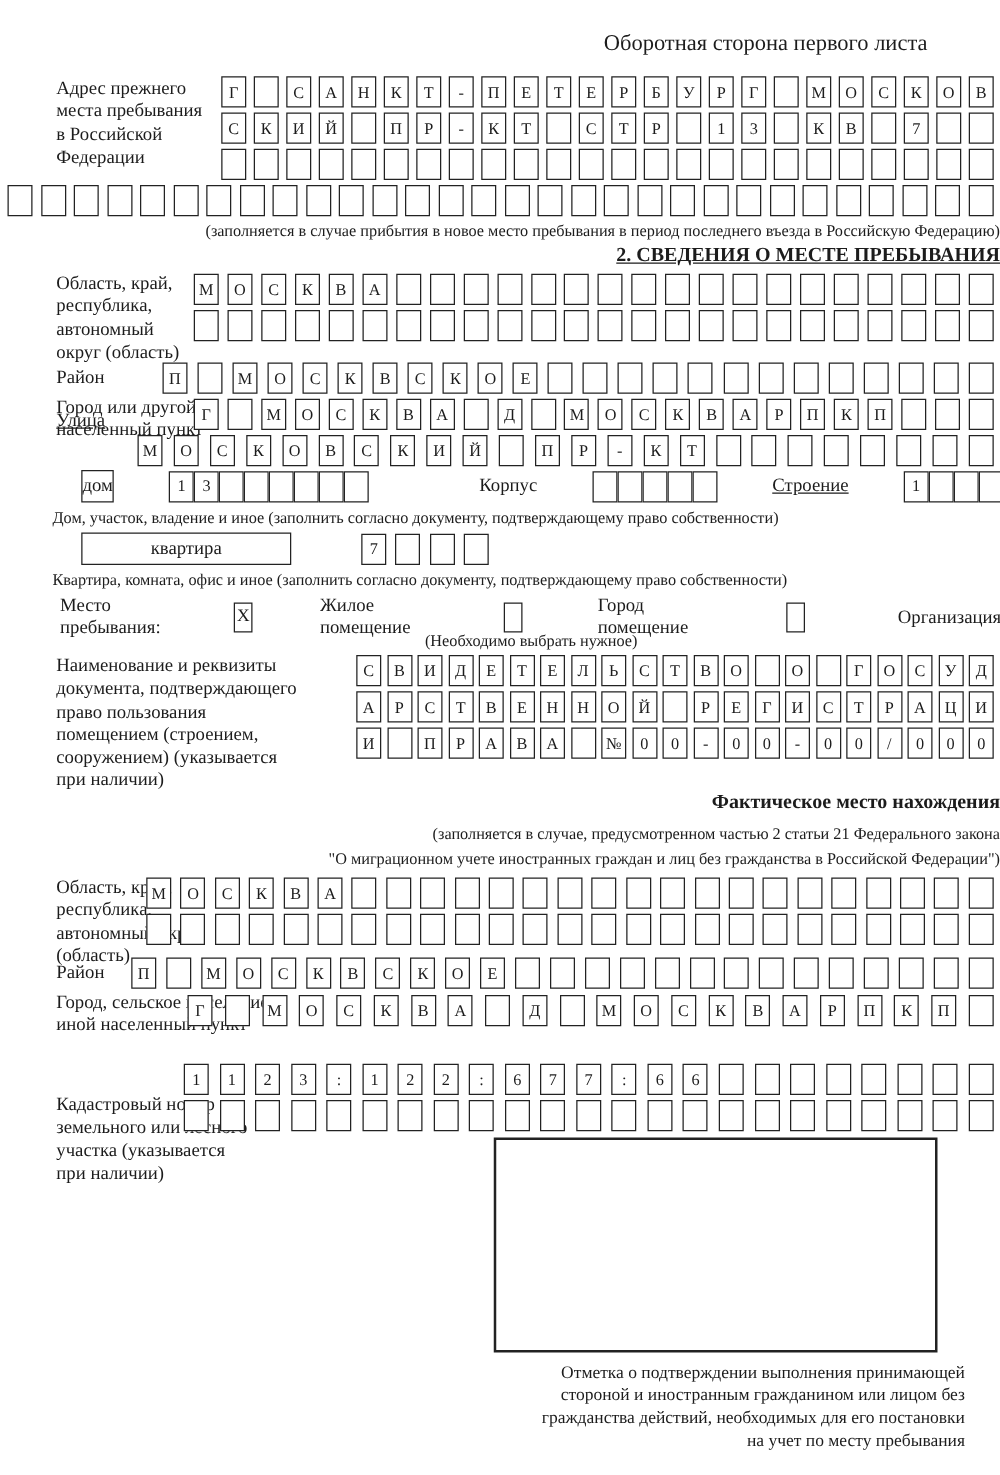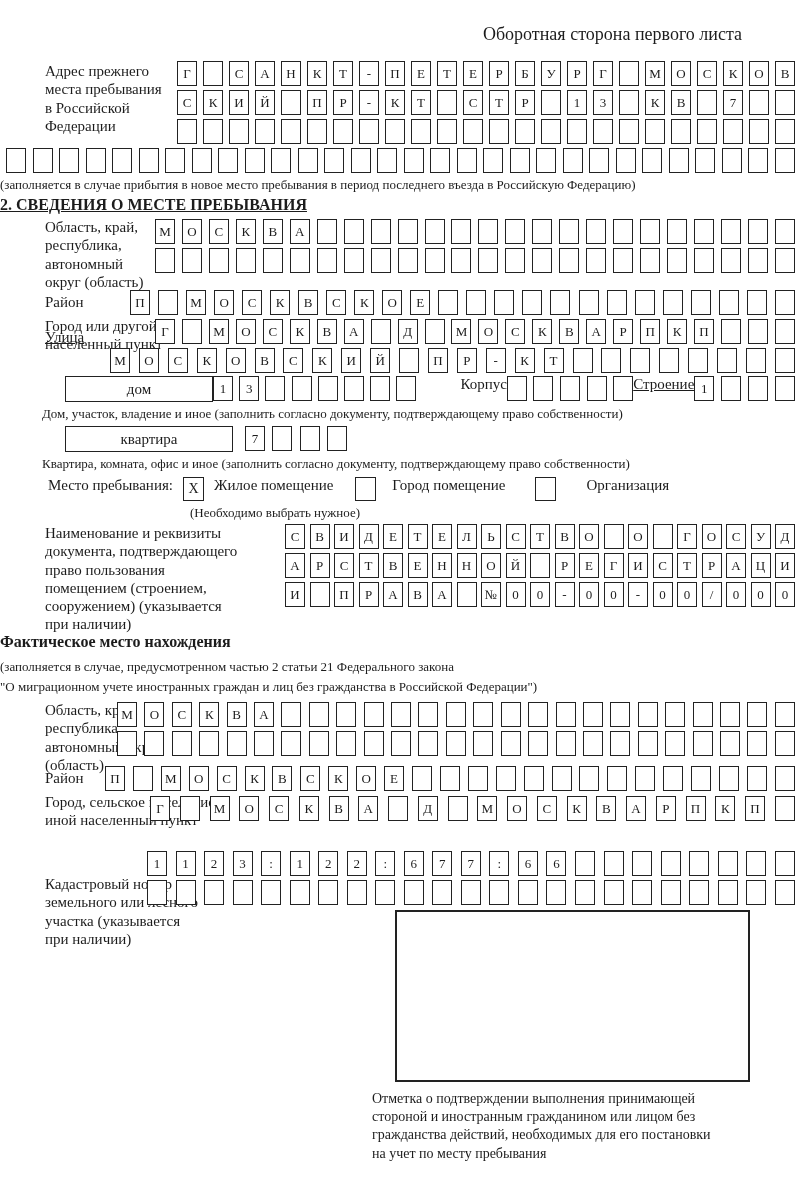--- a/index.html
+++ b/index.html
@@ -1,29 +1,29 @@
 <!DOCTYPE html>
 <html><head>
 <meta charset="utf-8">
 <style>
   html,body{margin:0;padding:0;background:#fff;}
   .page{position:relative;width:800px;height:1180px;background:#ffffff;
         font-family:"Liberation Serif", serif;color:#1c1c1c;overflow:hidden;}
   .abs{position:absolute;}
   .lbl{font-size:15px;line-height:1.22;white-space:pre-line;}
   .note{font-size:13px;line-height:1.25;}
-  .center{text-align:left;}
+  .center{text-align:right;}
   .bold{font-weight:bold;}
   .cellrow{display:flex;justify-content:space-between;}
   .cell{box-sizing:border-box;flex:0 0 auto;width:20px;height:25px;border:1.5px solid #222;
         display:flex;align-items:center;justify-content:center;
         font-size:13px;background:#fff;}
   .bigbox{box-sizing:border-box;border:1.5px solid #222;background:#fff;
           display:flex;align-items:center;justify-content:center;font-size:15px;height:26px;}
-  .inlinerow{display:flex;align-items:flex-start;}
+  .inlinerow{display:flex;align-items:center;gap:44px;}
   .chk{box-sizing:border-box;width:21px;height:24px;border:1.5px solid #222;
        display:flex;align-items:center;justify-content:center;font-size:14px;background:#fff;}
   .stamp{box-sizing:border-box;border:2px solid #222;background:#fff;}
 </style>
 </head>
 <body>
 
 <div class="page">
 
   <div class="abs" style="top:24px;right:58px;font-size:18px;">Оборотная сторона первого листа</div>

